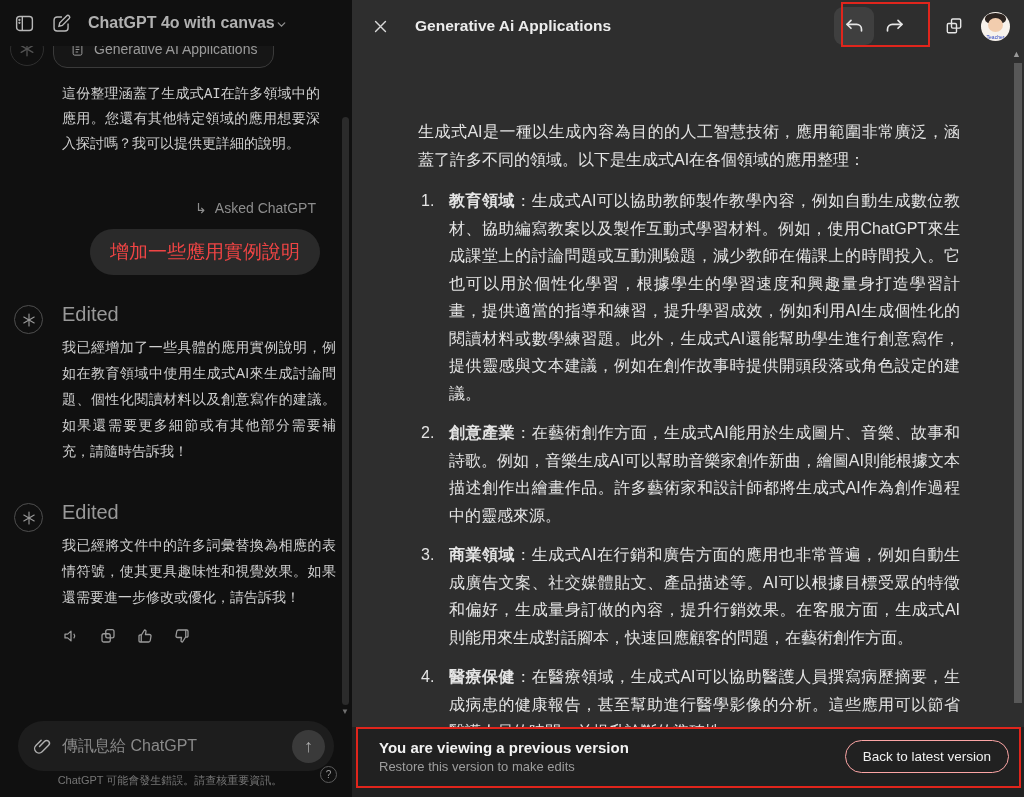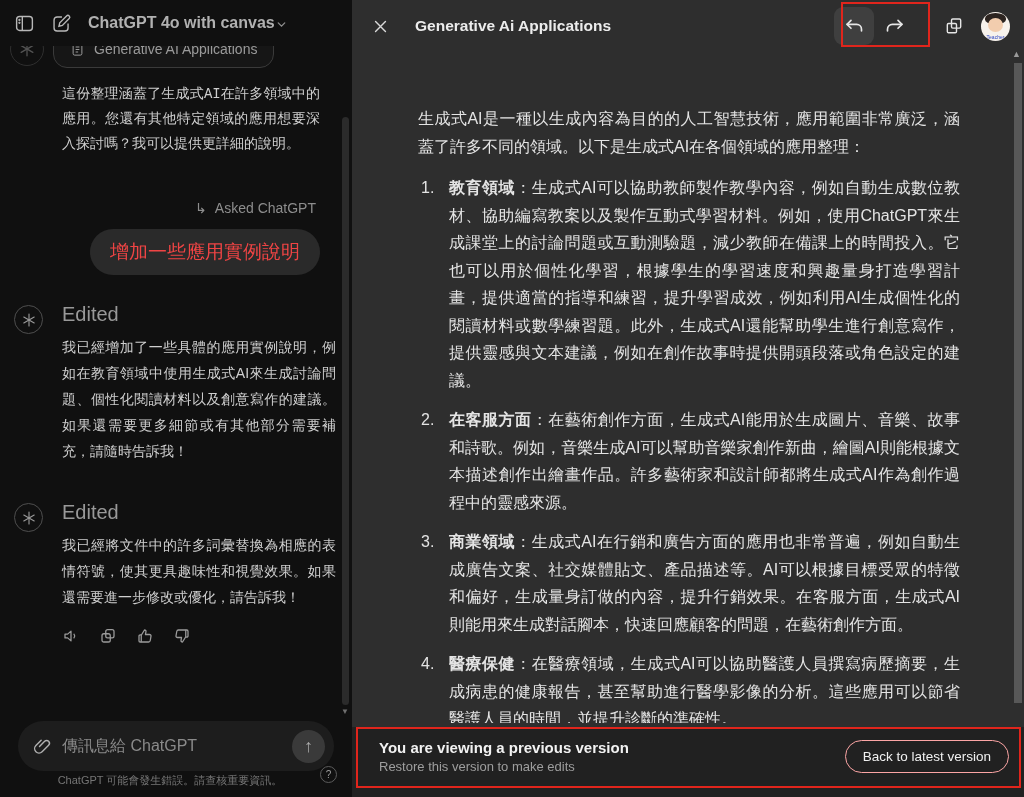--- a/index.html
+++ b/index.html
@@ -49,21 +49,21 @@
   .canvas-title { margin-left:26px; color:#ececec; font-size:15.5px; font-weight:700; }
   .header-right { margin-left:auto; display:flex; align-items:center; }
   .undo-btn, .redo-btn { width:40px; height:38px; border:none; background:transparent; border-radius:9px; display:flex; align-items:center; justify-content:center; cursor:pointer; color:#e6e6e6; }
   .undo-btn { background:#3f3f3f; }
   .copy-doc-btn { margin-left:30px; background:none; border:none; color:#e6e6e6; cursor:pointer; display:flex; }
   .user-avatar { position:relative; margin-left:17px; width:29px; height:29px; border-radius:50%; background:#f7f2ec; overflow:hidden; cursor:pointer; flex-shrink:0; }
   .user-avatar .hair { position:absolute; left:4px; top:1px; width:21px; height:11px; background:#2c2420; border-radius:50% 50% 42% 42%; }
   .user-avatar .face { position:absolute; left:7px; top:6px; width:15px; height:14px; background:#f2cdae; border-radius:50%; }
   .user-avatar .tag { position:absolute; left:0; bottom:1px; width:100%; text-align:center; font-size:5px; color:#2b45c4; }
 
-  .doc { position:absolute; left:66px; top:48px; width:542px; height:675px; overflow:hidden; color:#e4e4e4; font-size:16px; line-height:27.5px; text-align:justify; cursor:text; }
+  .doc { position:absolute; left:66px; top:61px; width:542px; height:675px; overflow:hidden; color:#e4e4e4; font-size:16px; line-height:27.5px; text-align:justify; cursor:text; }
   .doc-intro { margin-top:57px; }
   .doc-list { margin-top:14px; }
   .doc-item { position:relative; padding-left:31px; margin-bottom:12px; }
   .doc-num { position:absolute; left:3px; top:0; }
   .doc-term { font-weight:700; }
 
   .version-bar { position:absolute; left:0; top:727px; width:681px; height:70px; background:#212121; display:flex; align-items:flex-start; padding:11px 24px 0 27px; }
   .vb-title { color:#f2f2f2; font-size:15px; font-weight:700; line-height:20px; }
   .vb-sub { color:#9e9e9e; font-size:13px; line-height:18px; }
   .vb-buttons { margin-left:auto; display:flex; gap:17px; padding-top:2px; }
@@ -257,21 +257,21 @@
       </div>
     </header>
 
     <div class="doc">
       <p class="doc-intro">生成式AI是一種以生成內容為目的的人工智慧技術，應用範圍非常廣泛，涵蓋了許多不同的領域。以下是生成式AI在各個領域的應用整理：</p>
       <div class="doc-list">
         <div class="doc-item">
           <span class="doc-num">1.</span><span class="doc-term">教育領域</span><span>：生成式AI可以協助教師製作教學內容，例如自動生成數位教材、協助編寫教案以及製作互動式學習材料。例如，使用ChatGPT來生成課堂上的討論問題或互動測驗題，減少教師在備課上的時間投入。它也可以用於個性化學習，根據學生的學習速度和興趣量身打造學習計畫，提供適當的指導和練習，提升學習成效，例如利用AI生成個性化的閱讀材料或數學練習題。此外，生成式AI還能幫助學生進行創意寫作，提供靈感與文本建議，例如在創作故事時提供開頭段落或角色設定的建議。</span>
         </div>
         <div class="doc-item">
-          <span class="doc-num">2.</span><span class="doc-term">在客服方面</span><span>：在藝術創作方面，生成式AI能用於生成圖片、音樂、故事和詩歌。例如，音樂生成AI可以幫助音樂家創作新曲，繪圖AI則能根據文本描述創作出繪畫作品。許多藝術家和設計師都將生成式AI作為創作過程中的靈感來源。</span>
+          <span class="doc-num">2.</span><span class="doc-term">創意產業</span><span>：在藝術創作方面，生成式AI能用於生成圖片、音樂、故事和詩歌。例如，音樂生成AI可以幫助音樂家創作新曲，繪圖AI則能根據文本描述創作出繪畫作品。許多藝術家和設計師都將生成式AI作為創作過程中的靈感來源。</span>
         </div>
         <div class="doc-item">
           <span class="doc-num">3.</span><span class="doc-term">商業領域</span><span>：生成式AI在行銷和廣告方面的應用也非常普遍，例如自動生成廣告文案、社交媒體貼文、產品描述等。AI可以根據目標受眾的特徵和偏好，生成量身訂做的內容，提升行銷效果。在客服方面，生成式AI則能用來生成對話腳本，快速回應顧客的問題，在藝術創作方面。</span>
         </div>
         <div class="doc-item">
           <span class="doc-num">4.</span><span class="doc-term">醫療保健</span><span>：在醫療領域，生成式AI可以協助醫護人員撰寫病歷摘要，生成病患的健康報告，甚至幫助進行醫學影像的分析。這些應用可以節省醫護人員的時間，並提升診斷的準確性。</span>
         </div>
 
       </div>
     </div>

